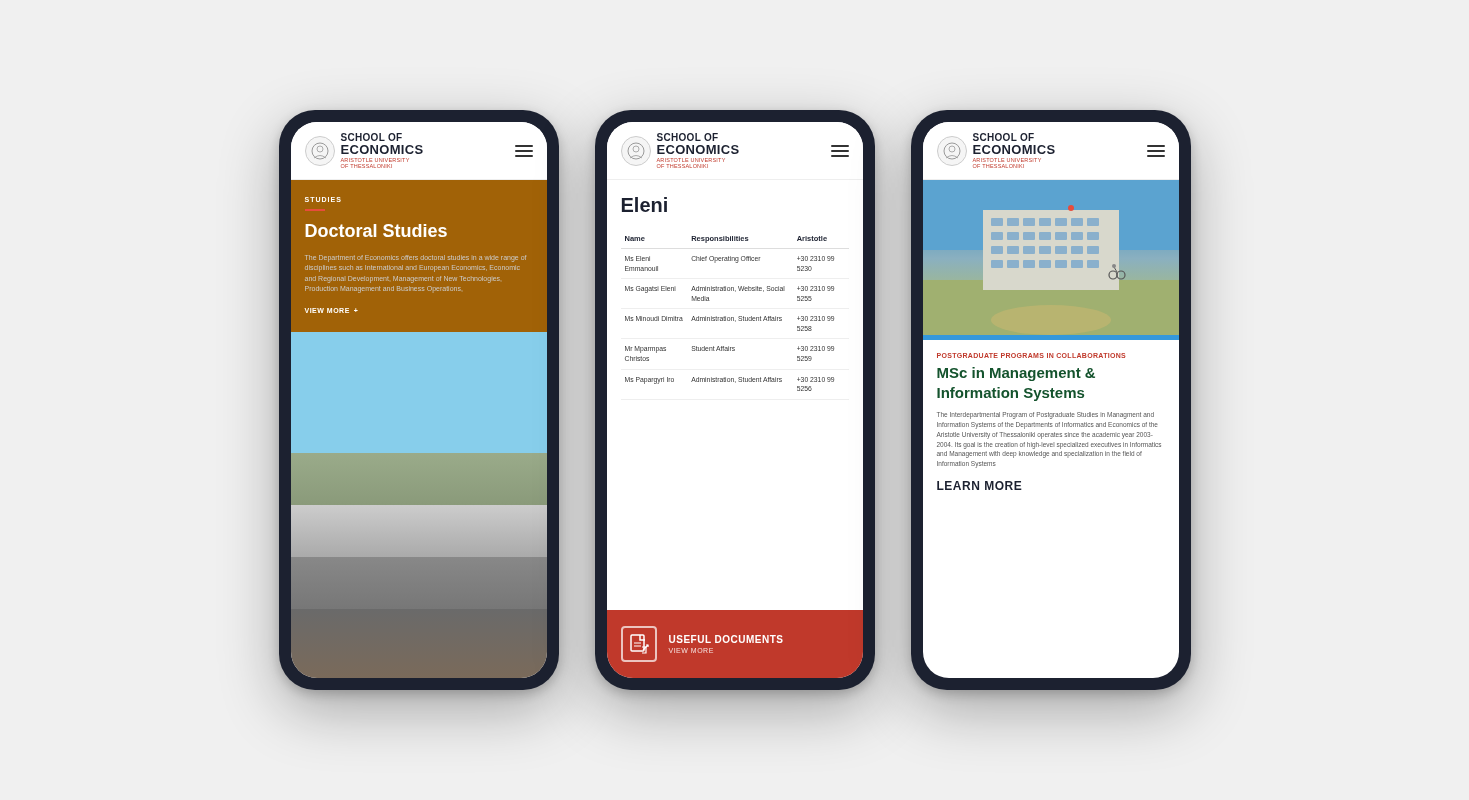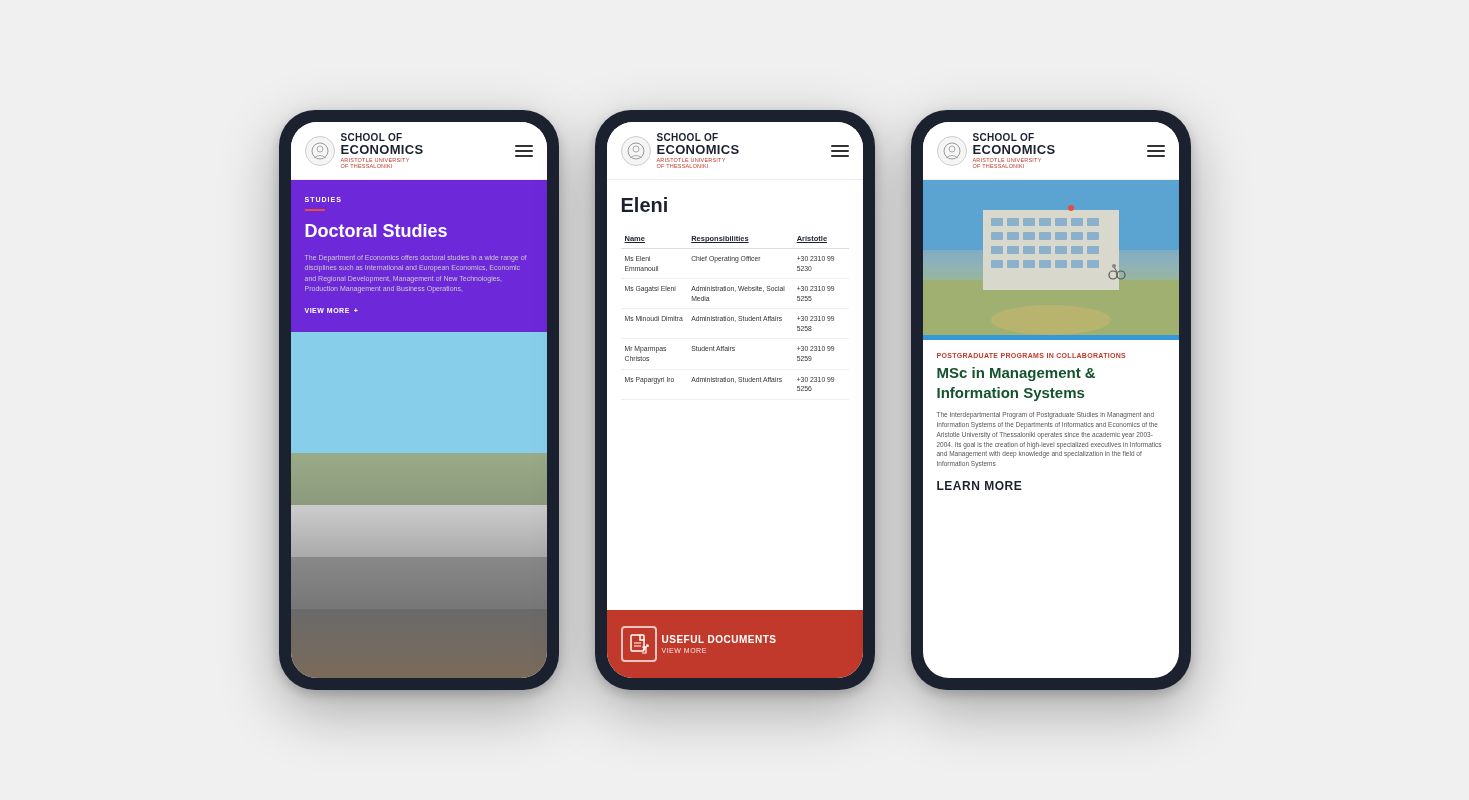--- a/index.html
+++ b/index.html
@@ -102,21 +102,21 @@
     }
 
     
     .phone1-content {
       flex: 1;
       overflow: hidden;
       display: flex;
       flex-direction: column;
     }
     .dark-section {
-      background: #6d28d9;
+      background: #a16207;
       padding: 16px 14px 18px;
       color: #fff;
       flex-shrink: 0;
     }
     .studies-label {
       font-size: 7px;
       font-weight: bold;
       letter-spacing: 1px;
       text-transform: uppercase;
       color: #fff;
@@ -188,36 +188,35 @@
       border-collapse: collapse;
       font-size: 7px;
     }
     .staff-table th {
       text-align: left;
       font-weight: bold;
       color: #1c2130;
       padding: 5px 4px;
       border-bottom: 1px solid #ddd;
       font-size: 7.5px;
-      text-decoration: underline;
     }
     .staff-table td {
       padding: 5px 4px;
       color: #333;
       vertical-align: top;
       border-bottom: 1px solid #eee;
       font-size: 6.8px;
       line-height: 1.4;
     }
     .useful-docs-banner {
       background: #c0392b;
       padding: 16px 14px;
       display: flex;
       align-items: center;
-      gap: 5px;
+      gap: 12px;
       cursor: pointer;
       flex-shrink: 0;
     }
     .docs-icon {
       width: 36px;
       height: 36px;
       border: 2px solid rgba(255,255,255,0.7);
       border-radius: 4px;
       display: flex;
       align-items: center;

